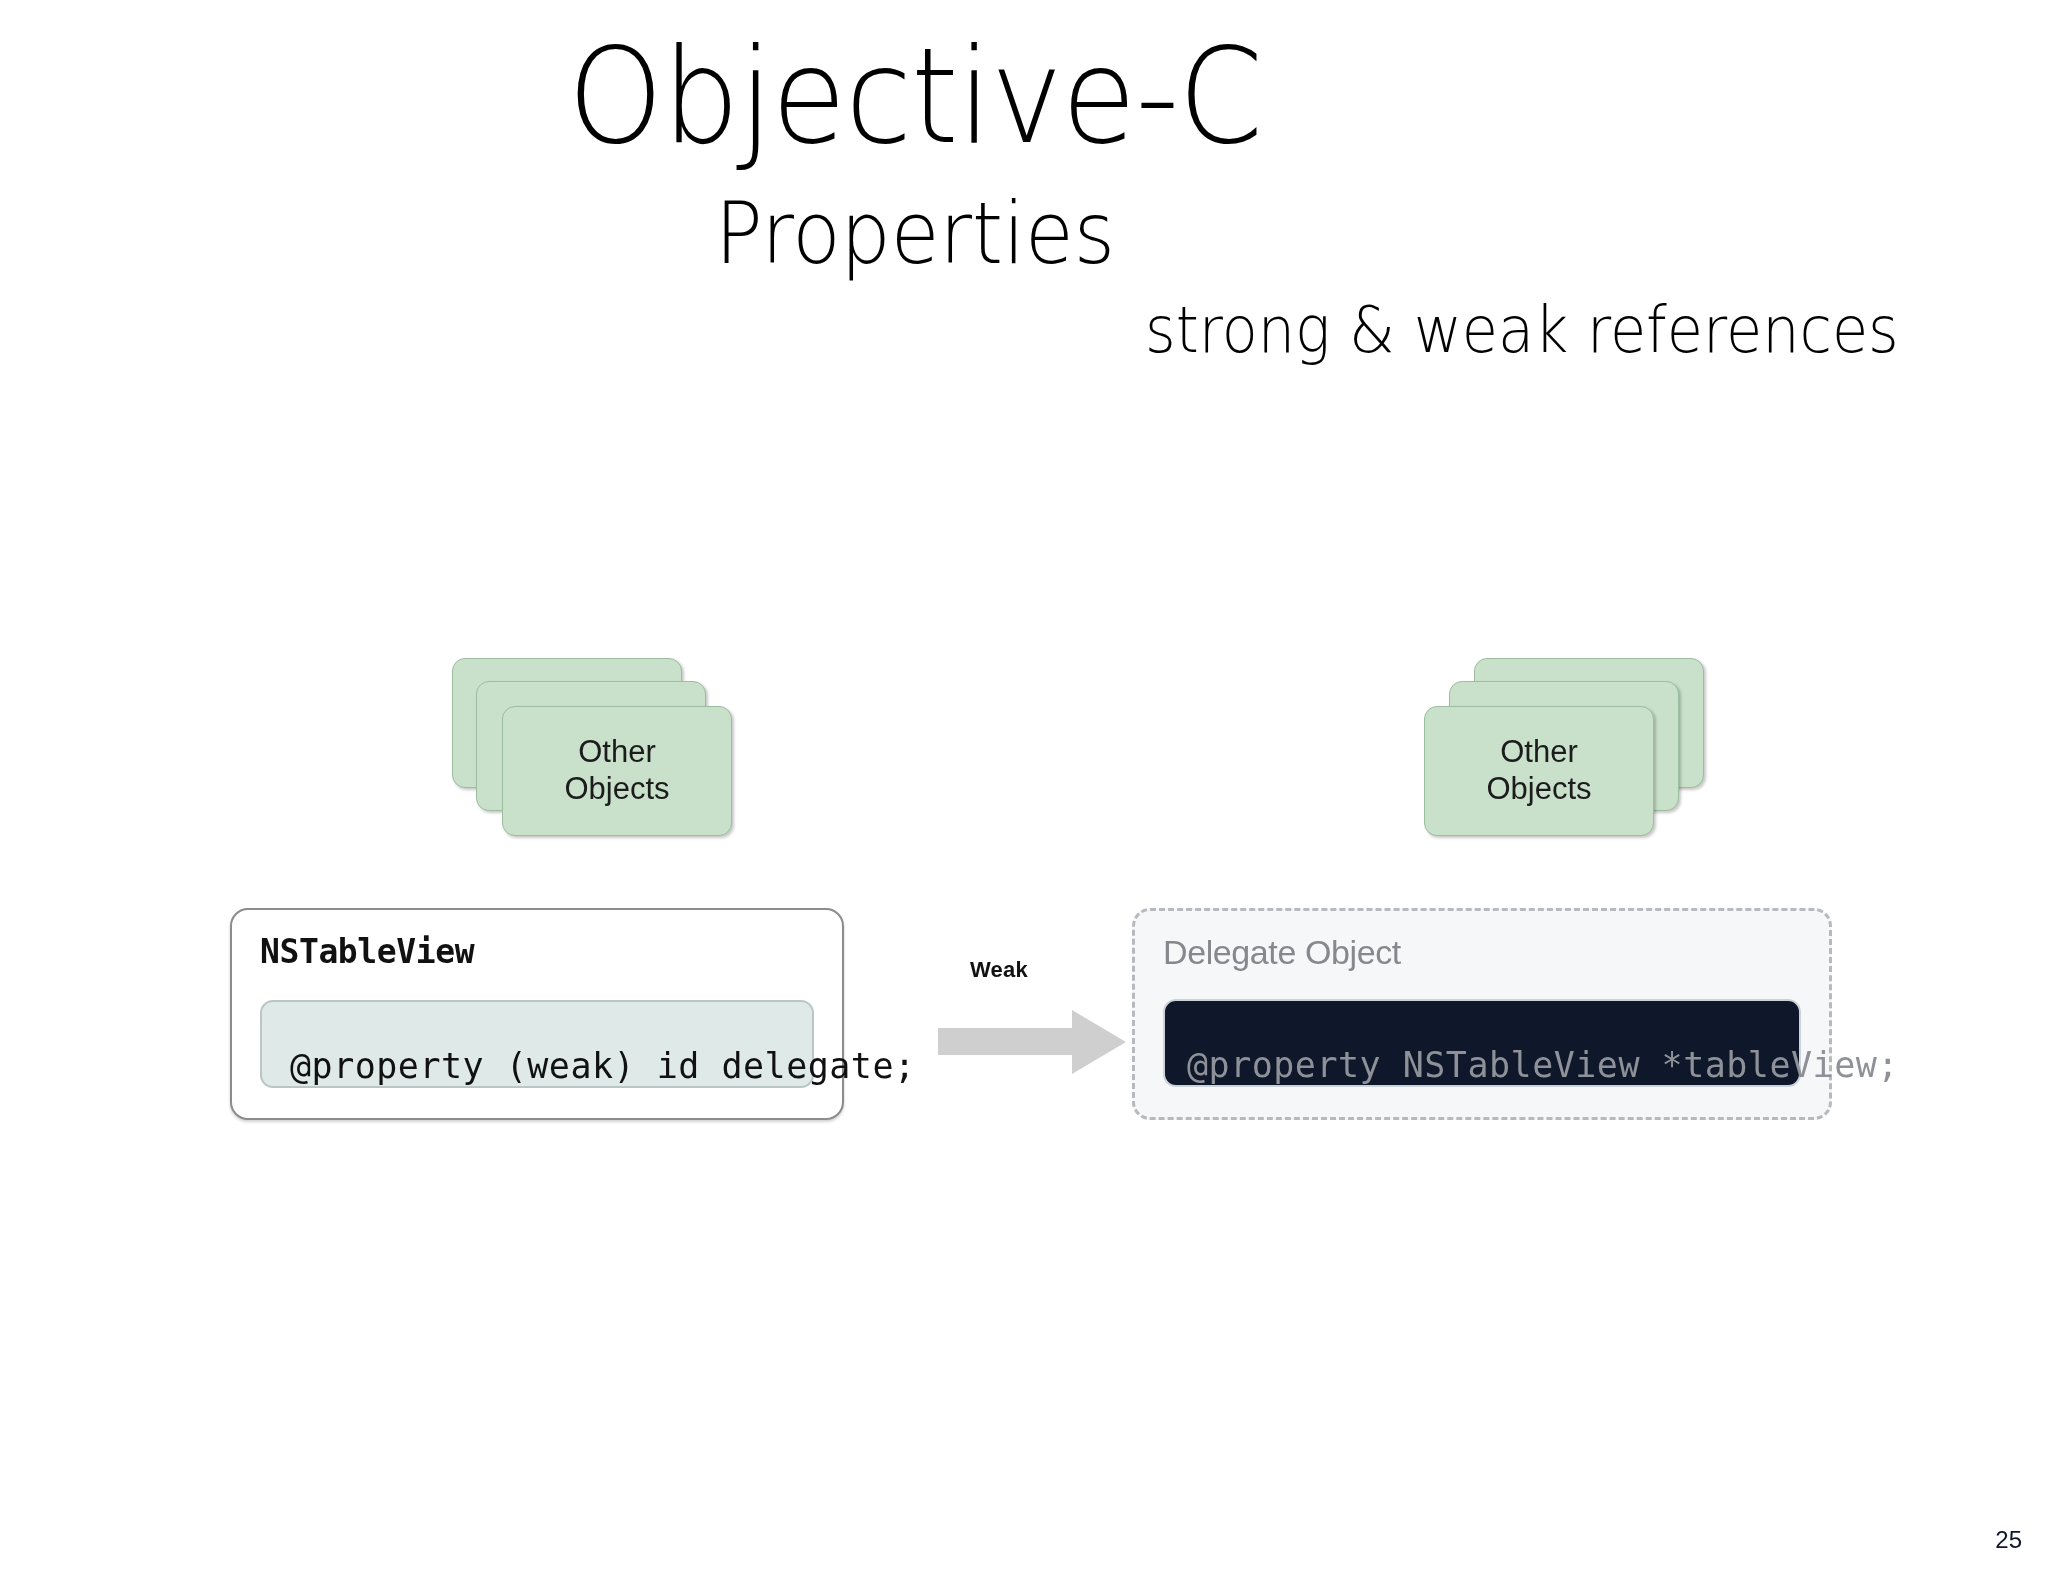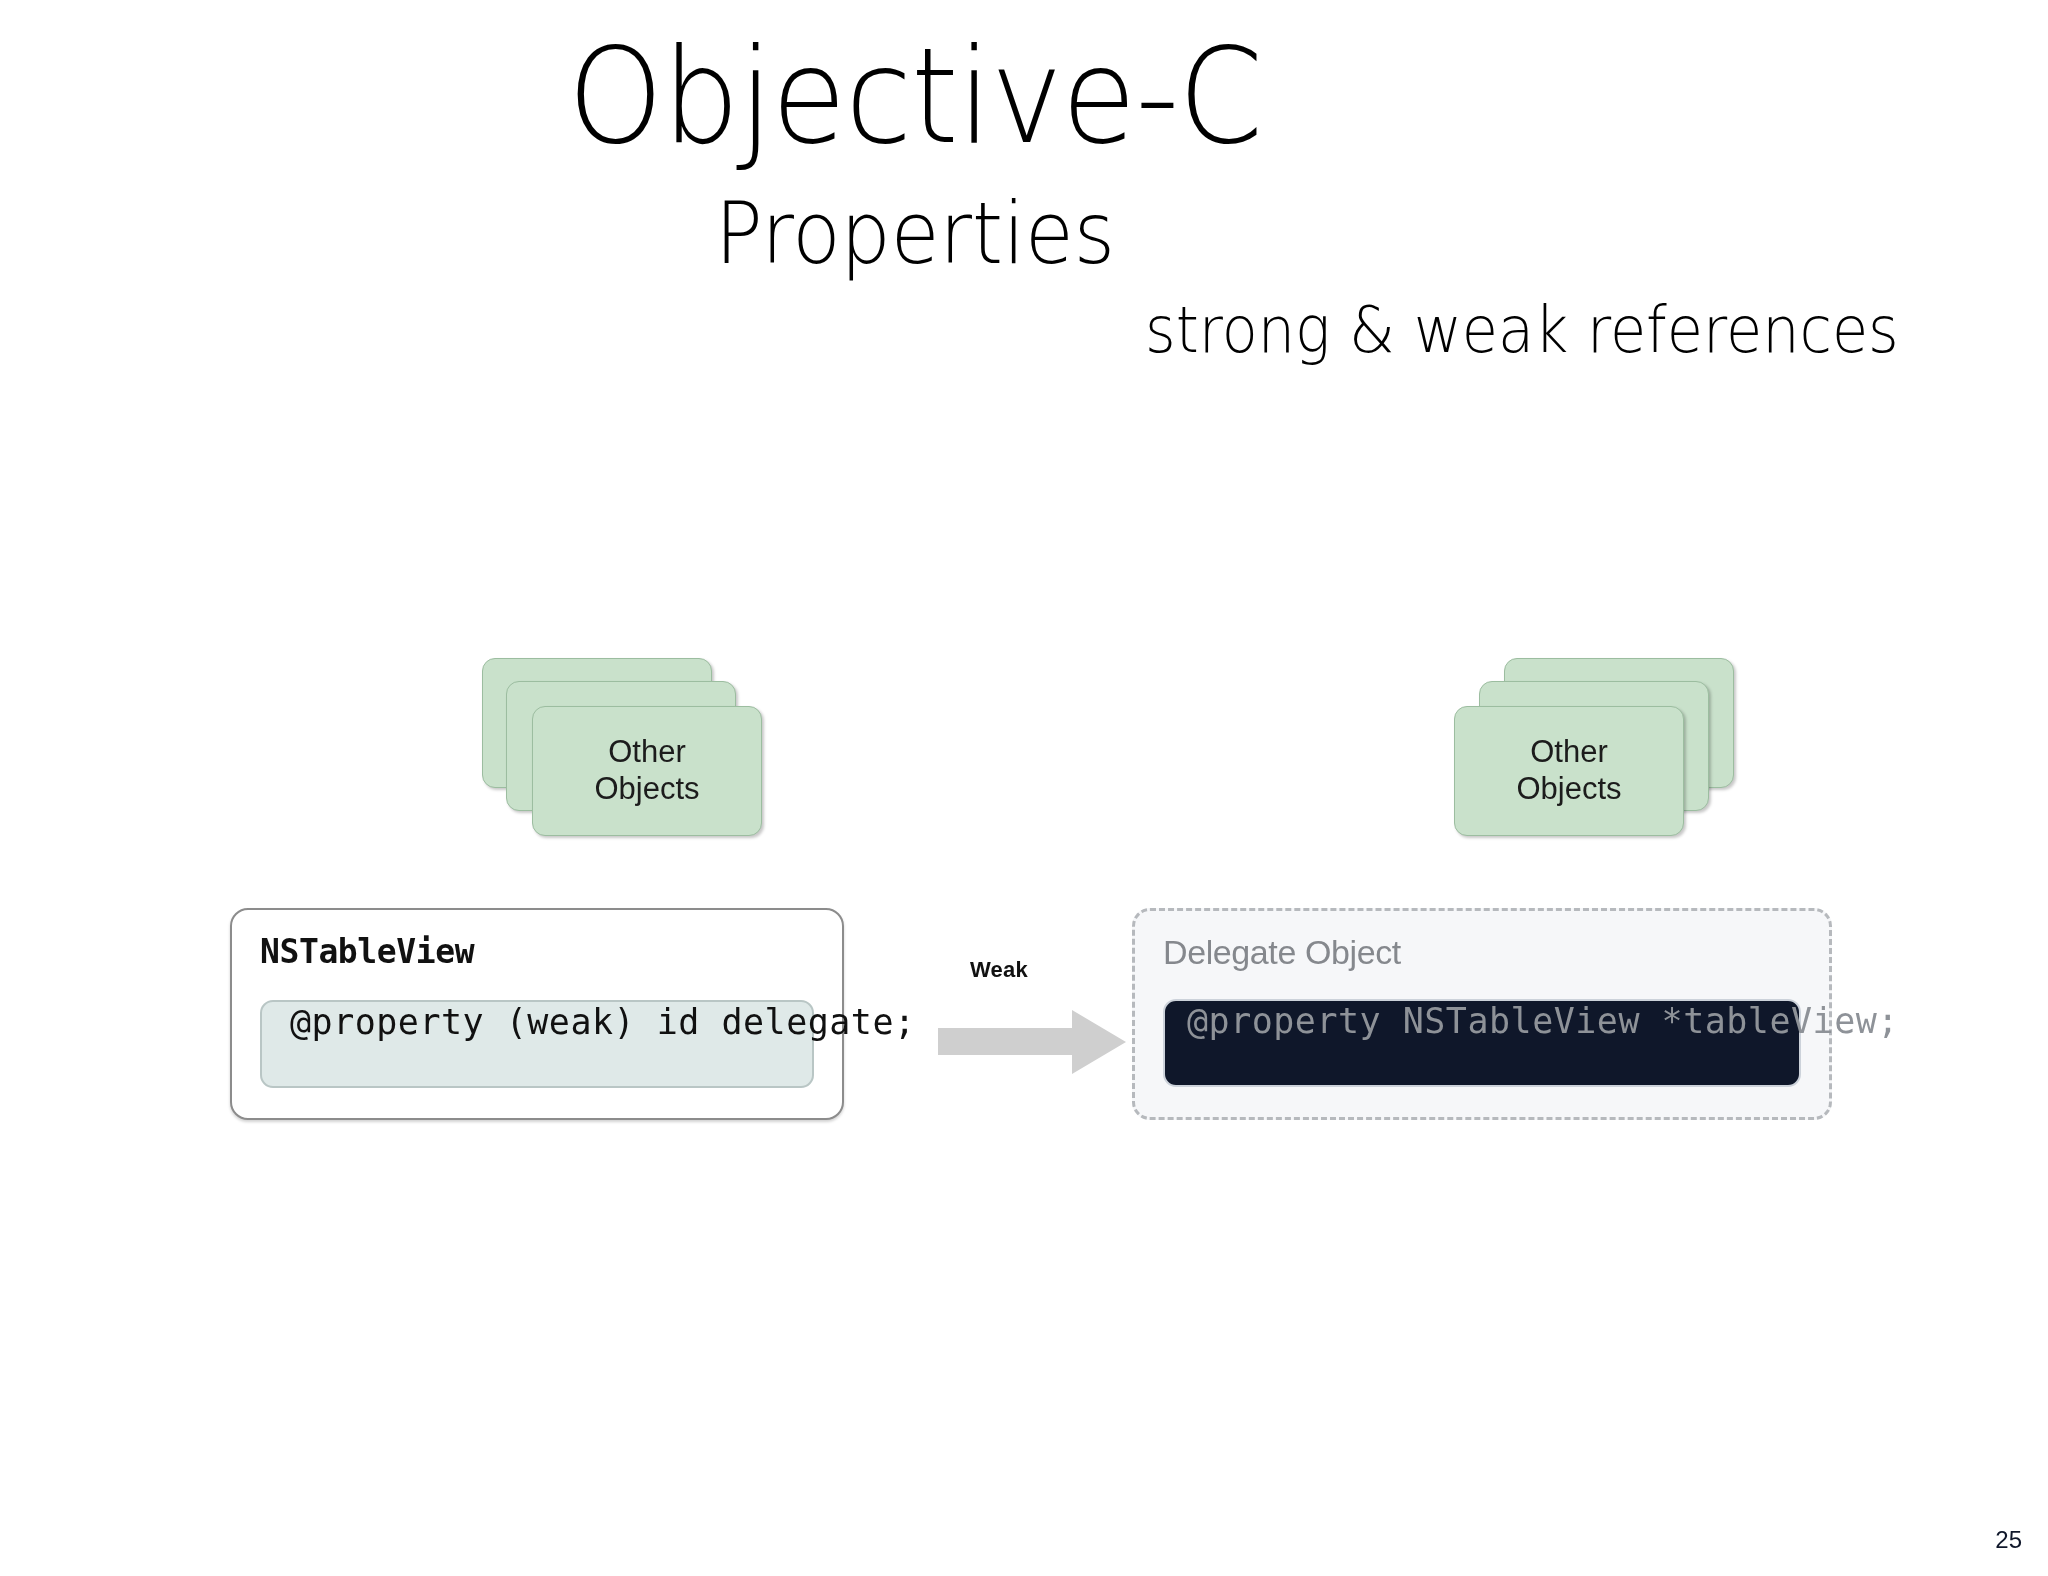--- a/index.html
+++ b/index.html
@@ -73,21 +73,20 @@
     top: 0;
     width: 2048px;
     height: 1576px;
   }
 
   
   .obj-stack {
     position: absolute;
     width: 300px;
     height: 212px;
-    margin-left: 30px;
   }
   .obj-card {
     position: absolute;
     width: 228px;
     height: 128px;
     border-radius: 13px;
     background: #c9e1cb;
     border: 1.5px solid #9cbda0;
     box-shadow: 2px 2px 3px rgba(0,0,0,0.22);
   }
@@ -129,21 +128,21 @@
   }
   .obj-box .code-box {
     position: absolute;
     box-sizing: border-box;
     left: 28px;
     right: 28px;
     bottom: 30px;
     height: 88px;
     border-radius: 13px;
     display: flex;
-    align-items: flex-start;
+    align-items: flex-end;
   }
   .obj-box .code-text {
     font-family: "DejaVu Sans Mono", monospace;
     font-size: 35px;
     letter-spacing: 0.5px;
     white-space: nowrap;
   }
 
   
   #box-tableview {

